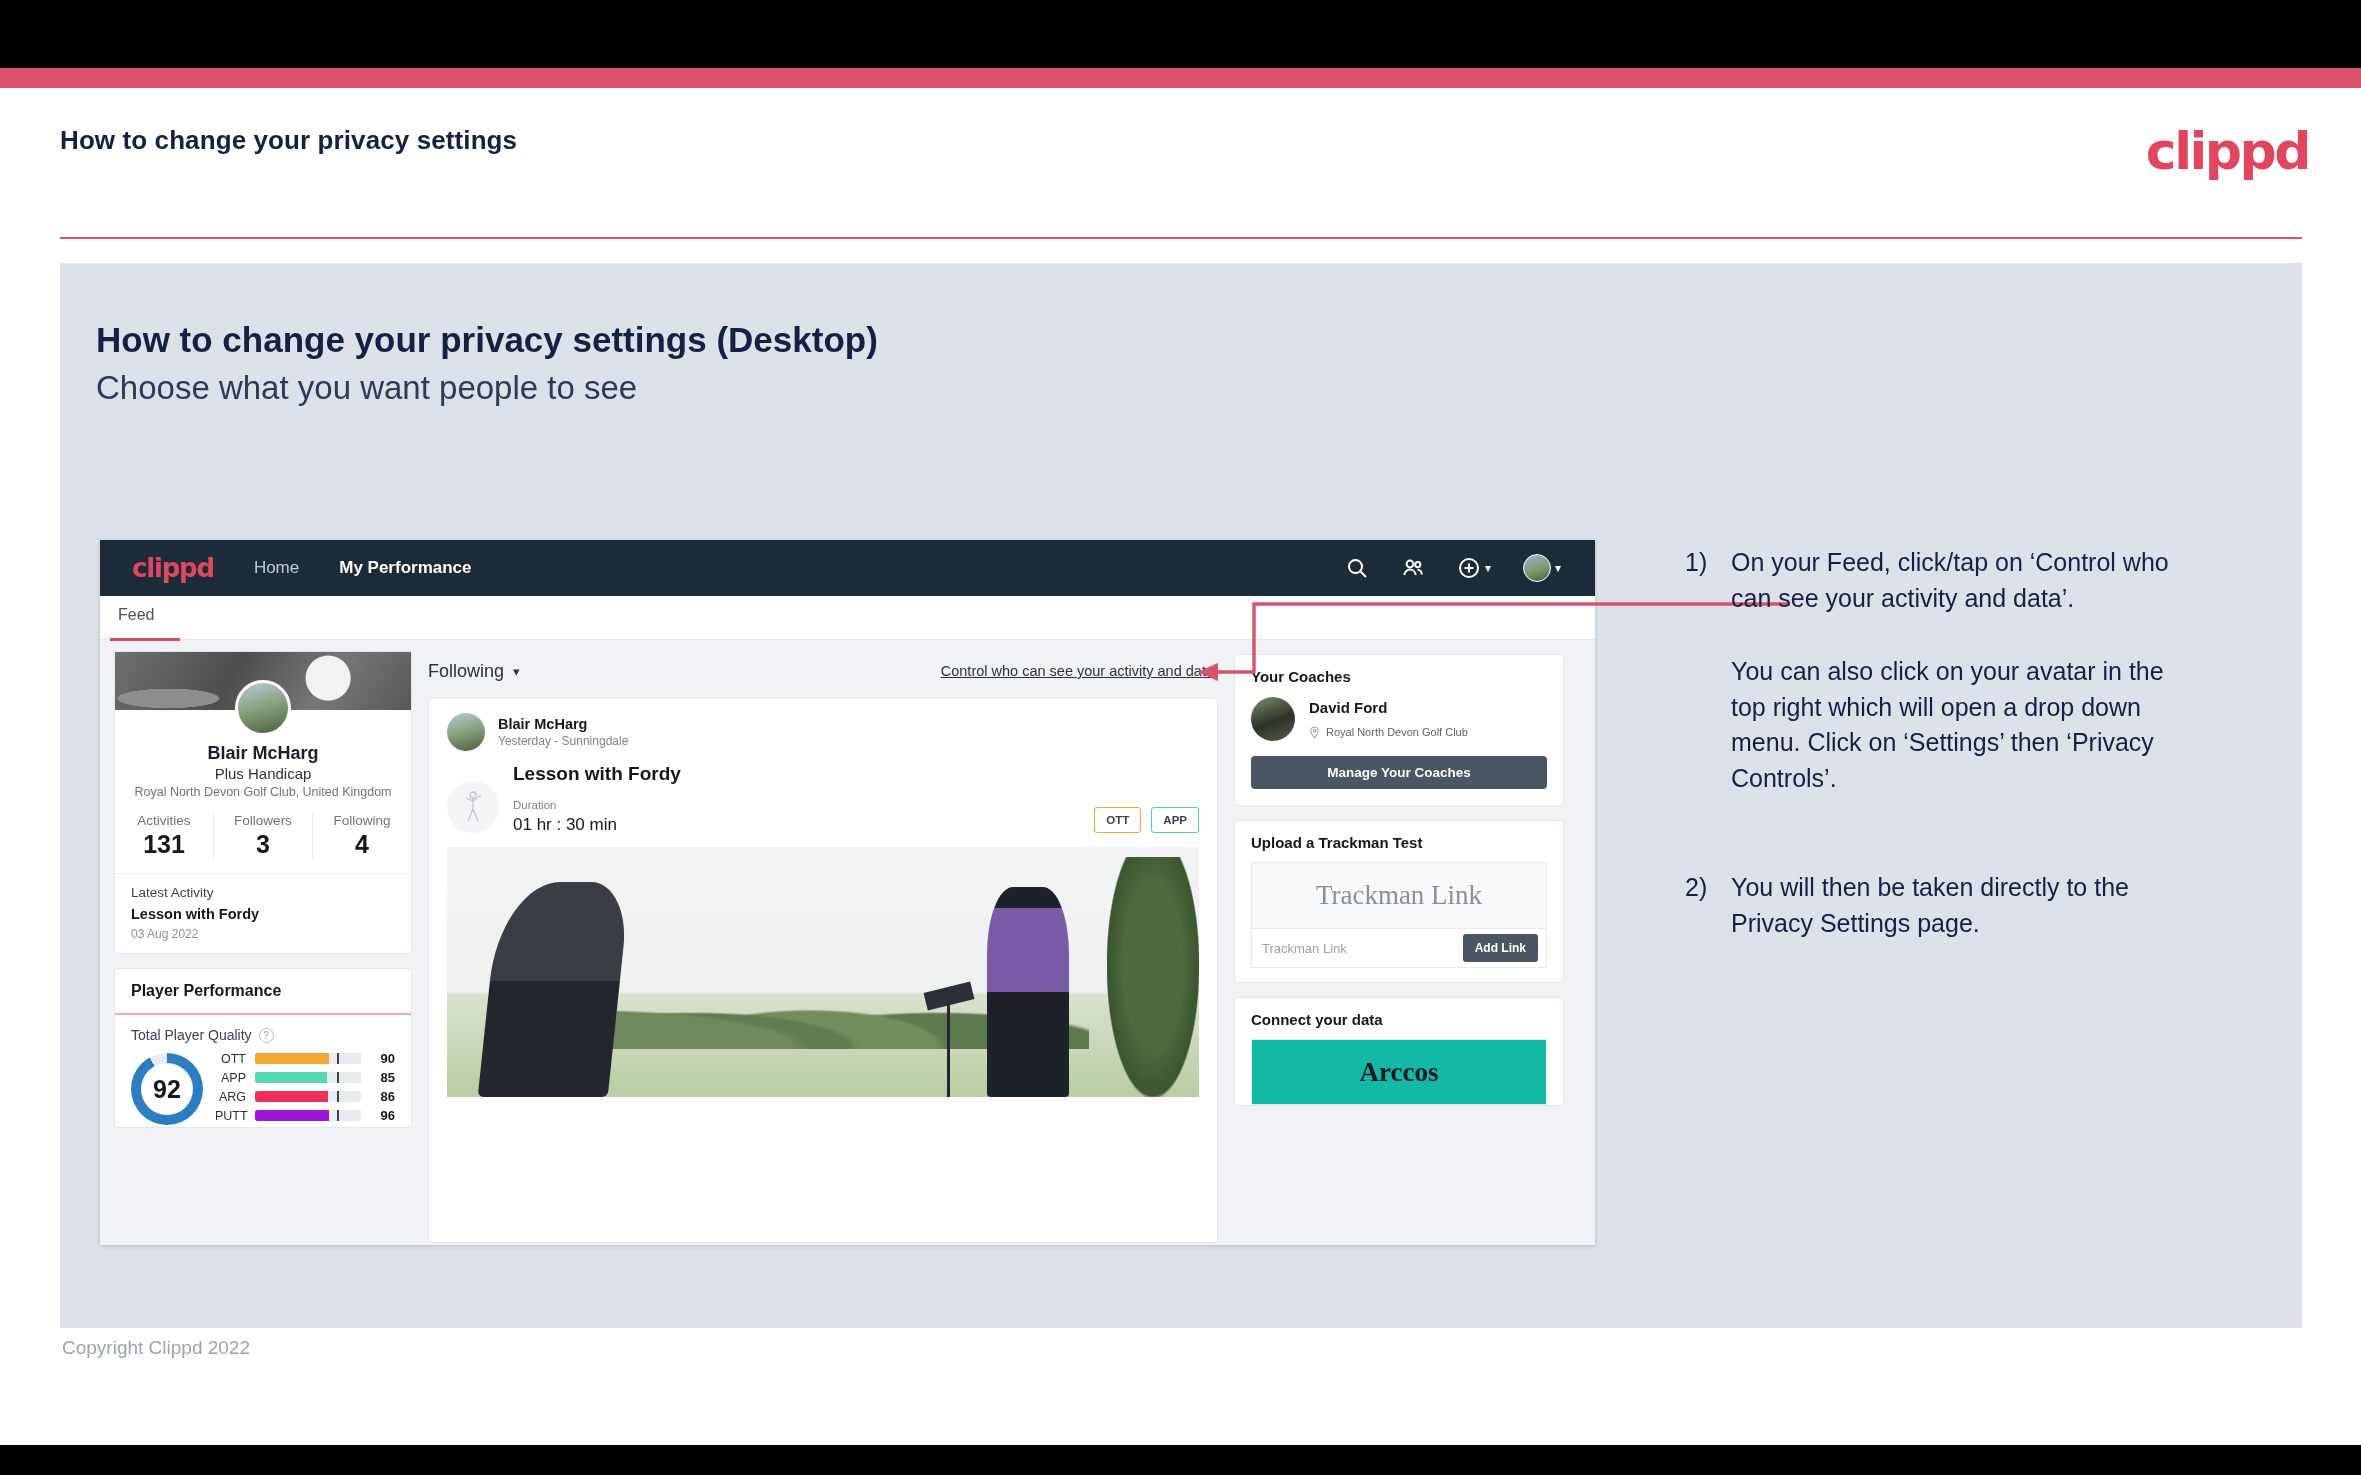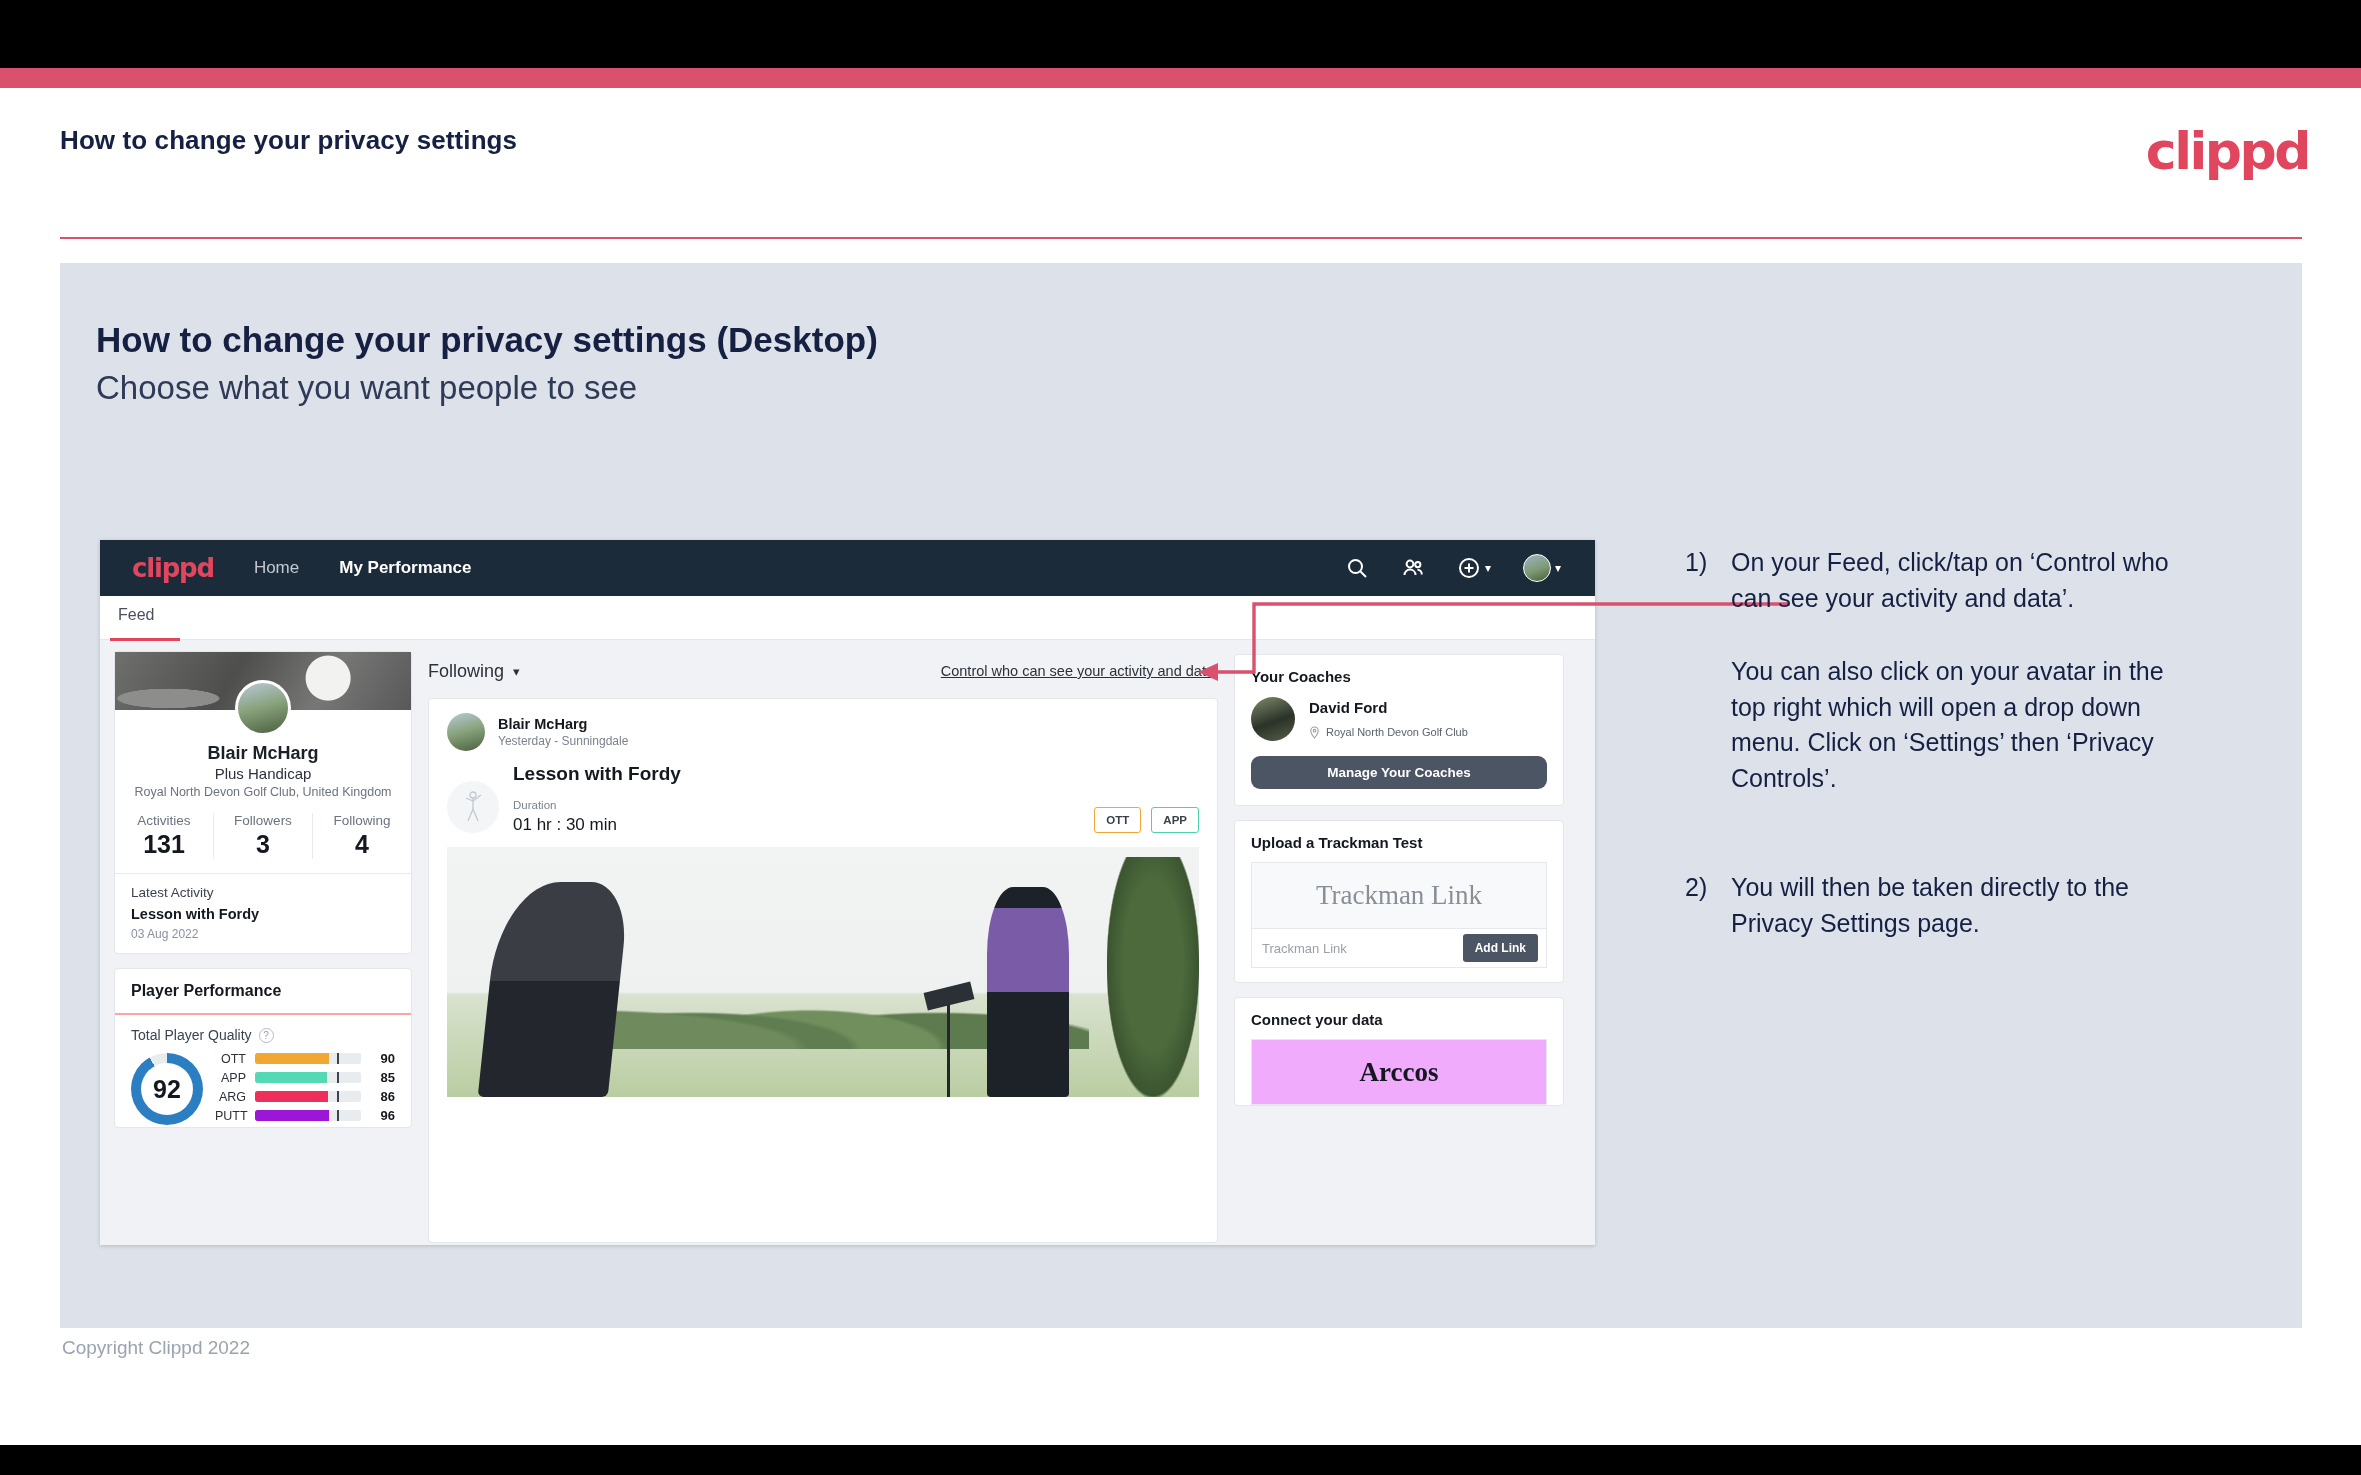--- a/index.html
+++ b/index.html
@@ -199,38 +199,38 @@
   .col-right{ width:330px; padding-top:14px; }
   .rc-title{ font-size:15px; font-weight:700; color:#14181f; padding:13px 16px 0; }
   .coach-row{ display:flex; align-items:center; padding:12px 16px 0; }
   .coach-av{ width:44px; height:44px; border-radius:50%;
     background:linear-gradient(160deg,#7f8d6d 0%,#2b3228 55%,#56604a 100%); flex:none; }
   .coach-info{ margin-left:14px; }
   .coach-name{ font-size:15px; font-weight:700; color:#14181f; }
   .coach-club{ font-size:11px; color:#5b626e; margin-top:10px; display:flex; gap:6px; }
   .btn-dark{
     display:block; margin:15px 16px 16px; height:33px; background:#4b5563; color:#fff;
-    font-size:13.5px; font-weight:700; border:none; border-radius:9px; width:calc(100% - 32px);
+    font-size:13.5px; font-weight:700; border:none; border-radius:4px; width:calc(100% - 32px);
   }
   .tm-drop{
     margin:11px 16px 0; height:66px; background:#f8f9fa; border:1px solid #e6e9ec;
     border-bottom:none; display:flex; align-items:center; justify-content:center;
   }
   .tm-word{ font-family:"Liberation Serif", serif; font-size:27px; color:#8a8f97; }
   .tm-input-row{
     margin:0 16px 14px; height:40px; border:1px solid #e6e9ec; border-top:1px solid #e6e9ec;
     display:flex; align-items:center; padding:0 8px 0 10px; background:#fff;
   }
   .tm-ph{ font-size:13px; color:#9aa0a9; flex:1; }
   .btn-addlink{
     background:#4b5563; color:#fff; font-size:12px; font-weight:700; border:none;
     border-radius:3px; padding:7px 12px;
   }
   .arccos-box{
-    margin:11px 16px 0; height:66px; background:#f0abfc; border:1px solid #e6e9ec;
+    margin:11px 16px 0; height:66px; background:#14b8a6; border:1px solid #e6e9ec;
     display:flex; align-items:center; justify-content:center;
   }
   .arccos-word{ font-family:"Liberation Serif", serif; font-size:27px; font-weight:700; color:#14181f; }
 
   
   .callout{ position:absolute; left:1150px; top:580px; width:640px; height:140px; pointer-events:none; }
 
   
   .instructions{ position:absolute; left:1685px; top:545px; width:520px; }
   .instr-item{ display:flex; margin-bottom:0; }

